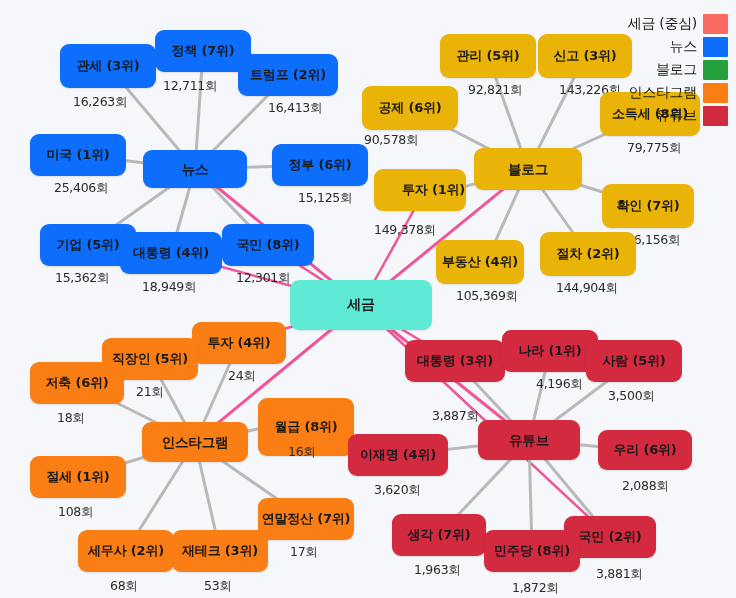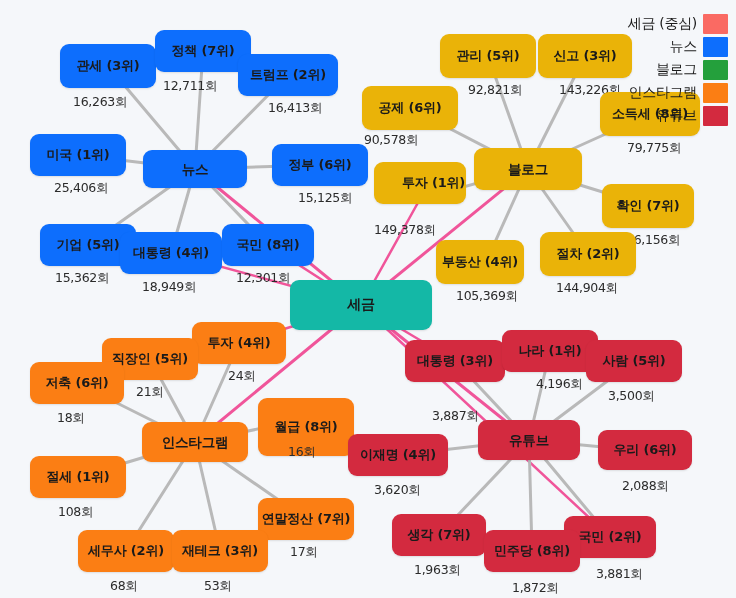--- a/index.html
+++ b/index.html
@@ -29,21 +29,21 @@
     border-radius: 9px;
     color: #1a1a1a;
     font-weight: bold;
     letter-spacing: -0.2px;
     text-align: center;
     line-height: 1.1;
     white-space: nowrap;
     box-shadow: 0 1px 2px rgba(0,0,0,0.10);
     overflow: hidden;
   }
-  .node.center  { background: #14b8a6; }
+  .node.center  { background: #5eead4; }
   .node.news    { background: #0d6efd; }
   .node.blog    { background: #eab308; }
   .node.insta   { background: #fb7e14; }
   .node.youtube { background: #d32a3f; }
   .hub { font-size: 13.5px; }
   .leaf { font-size: 13px; }
   .center-node { font-size: 14px; }
   .count-label {
     position: absolute;
     font-size: 12.5px;
@@ -182,21 +182,21 @@
       </div>
       <div class="count-label" style="left: 559px; top: 82px;">143,226회</div>
       <div class="node blog leaf" style="left: 362px; top: 86px; width: 96px; height: 44px;">
         <span>공제 (6위)</span>
       </div>
       <div class="count-label" style="left: 364px; top: 132px;">90,578회</div>
       <div class="node blog leaf" style="left: 600px; top: 92px; width: 100px; height: 44px;">
         <span>소득세 (8위)</span>
       </div>
       <div class="count-label" style="left: 627px; top: 140px;">79,775회</div>
-      <div class="node blog leaf" style="left: 374px; top: 162px; width: 92px; height: 42px; padding-left: 27px;">
+      <div class="node blog leaf" style="left: 374px; top: 169px; width: 92px; height: 42px; padding-left: 27px;">
         <span>투자 (1위)</span>
       </div>
       <div class="count-label" style="left: 374px; top: 222px;">149,378회</div>
       <div class="node blog leaf" style="left: 602px; top: 184px; width: 92px; height: 44px;">
         <span>확인 (7위)</span>
       </div>
       <div class="count-label" style="left: 626px; top: 232px;">86,156회</div>
       <div class="node blog leaf" style="left: 436px; top: 240px; width: 88px; height: 44px;">
         <span>부동산 (4위)</span>
       </div>

